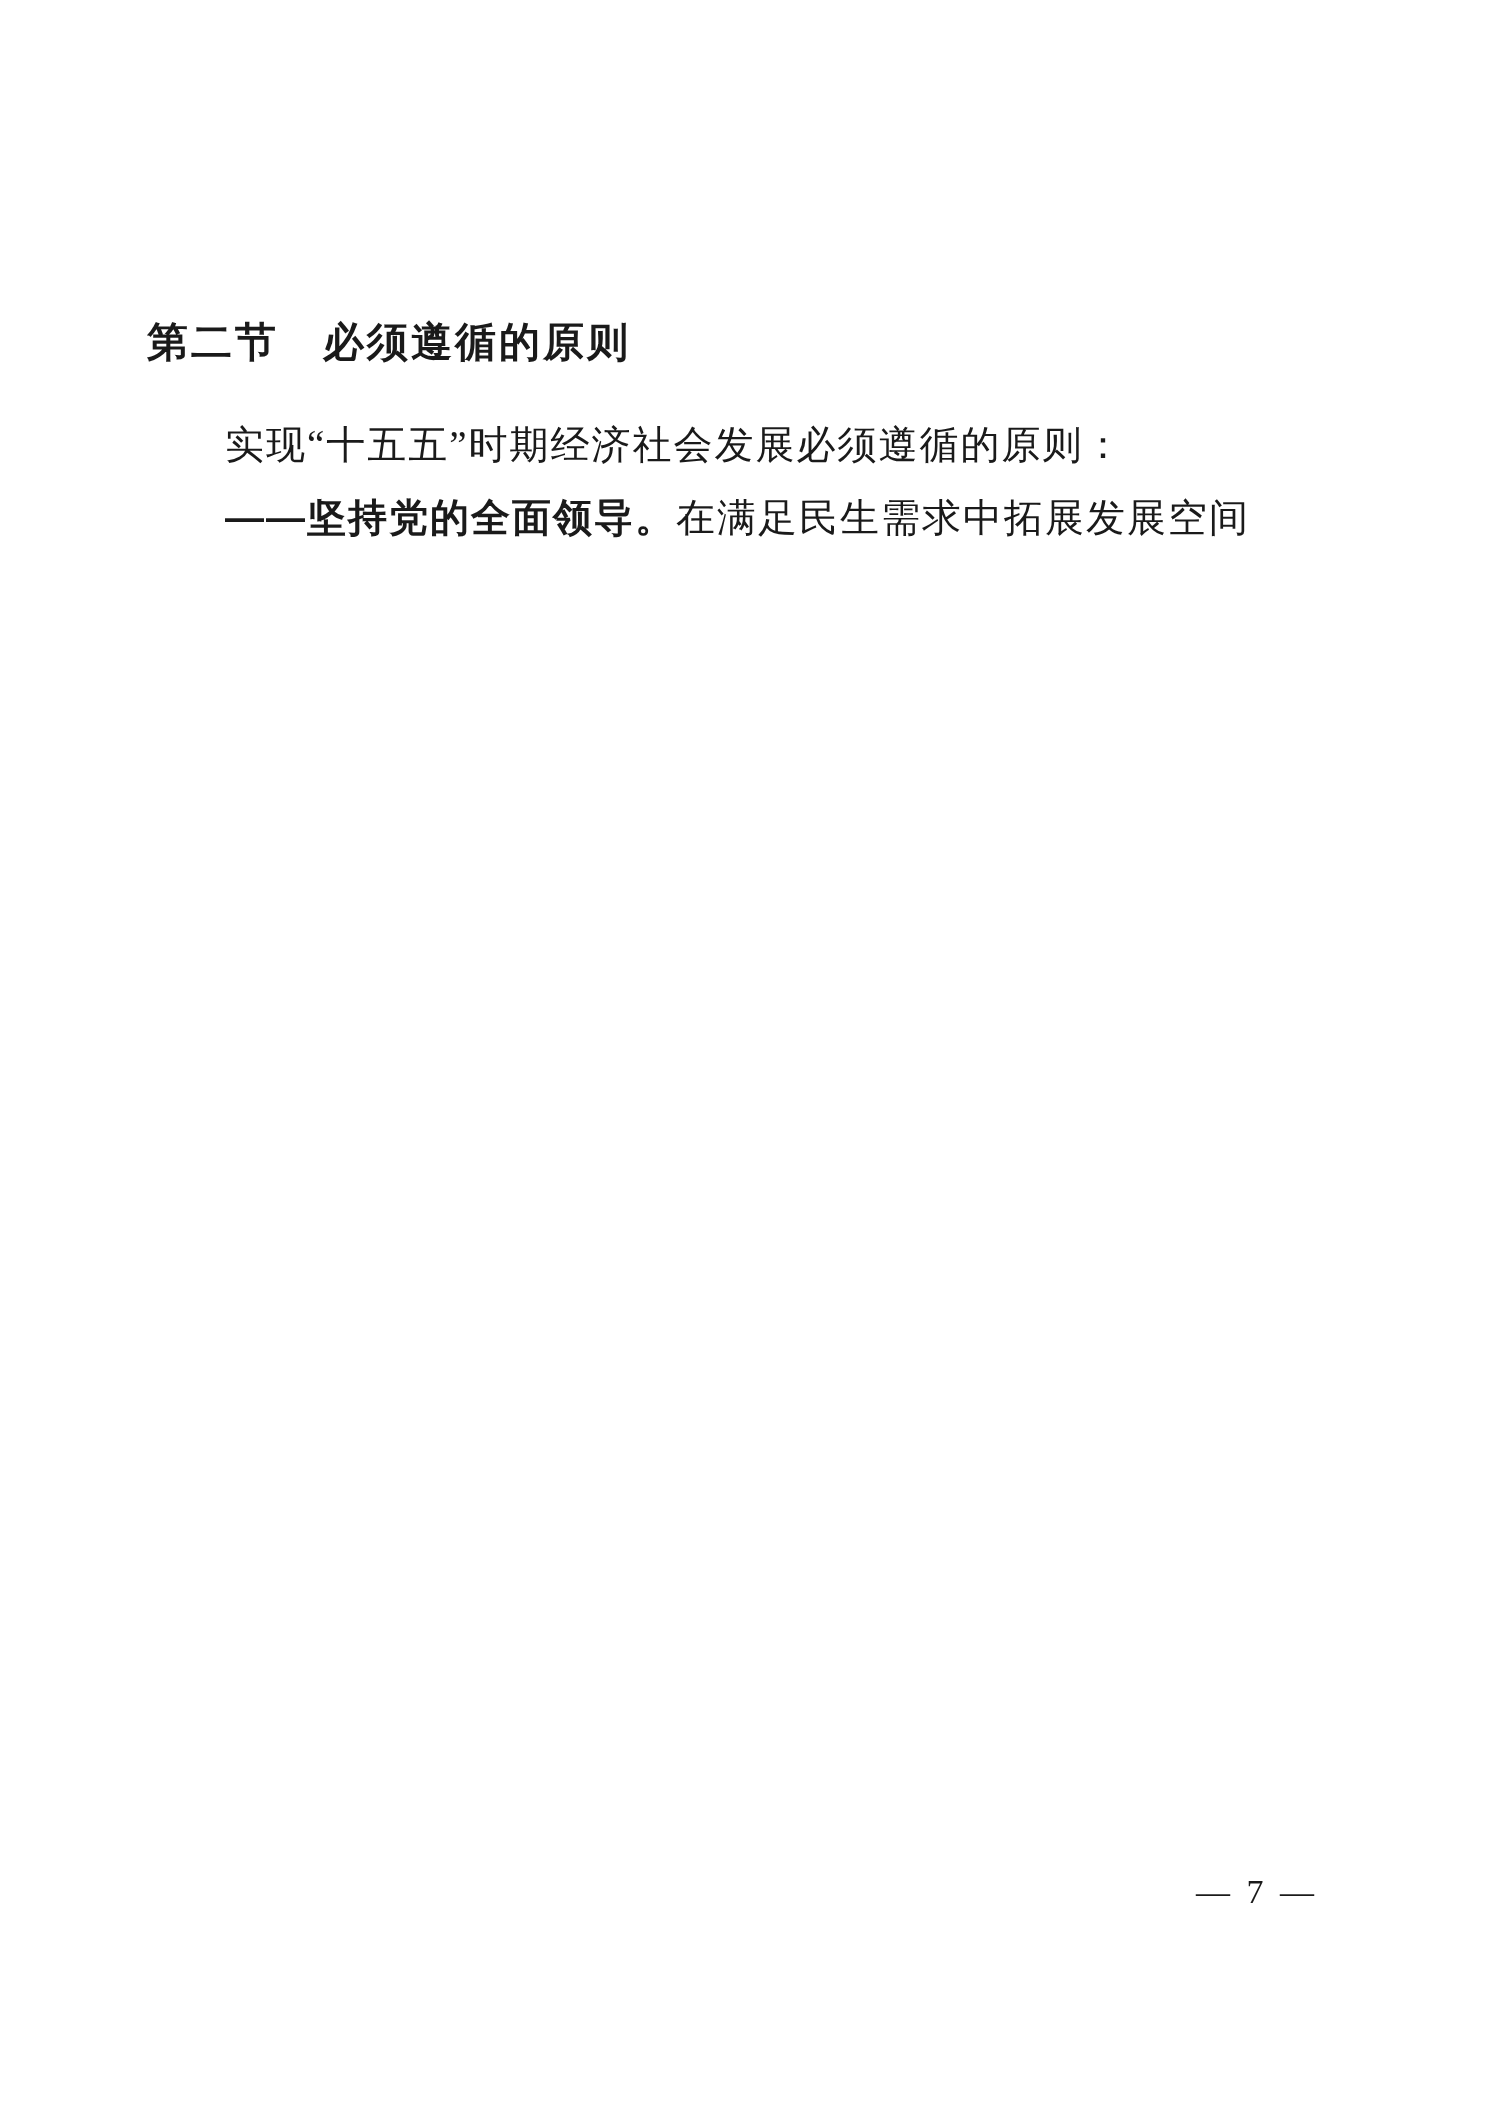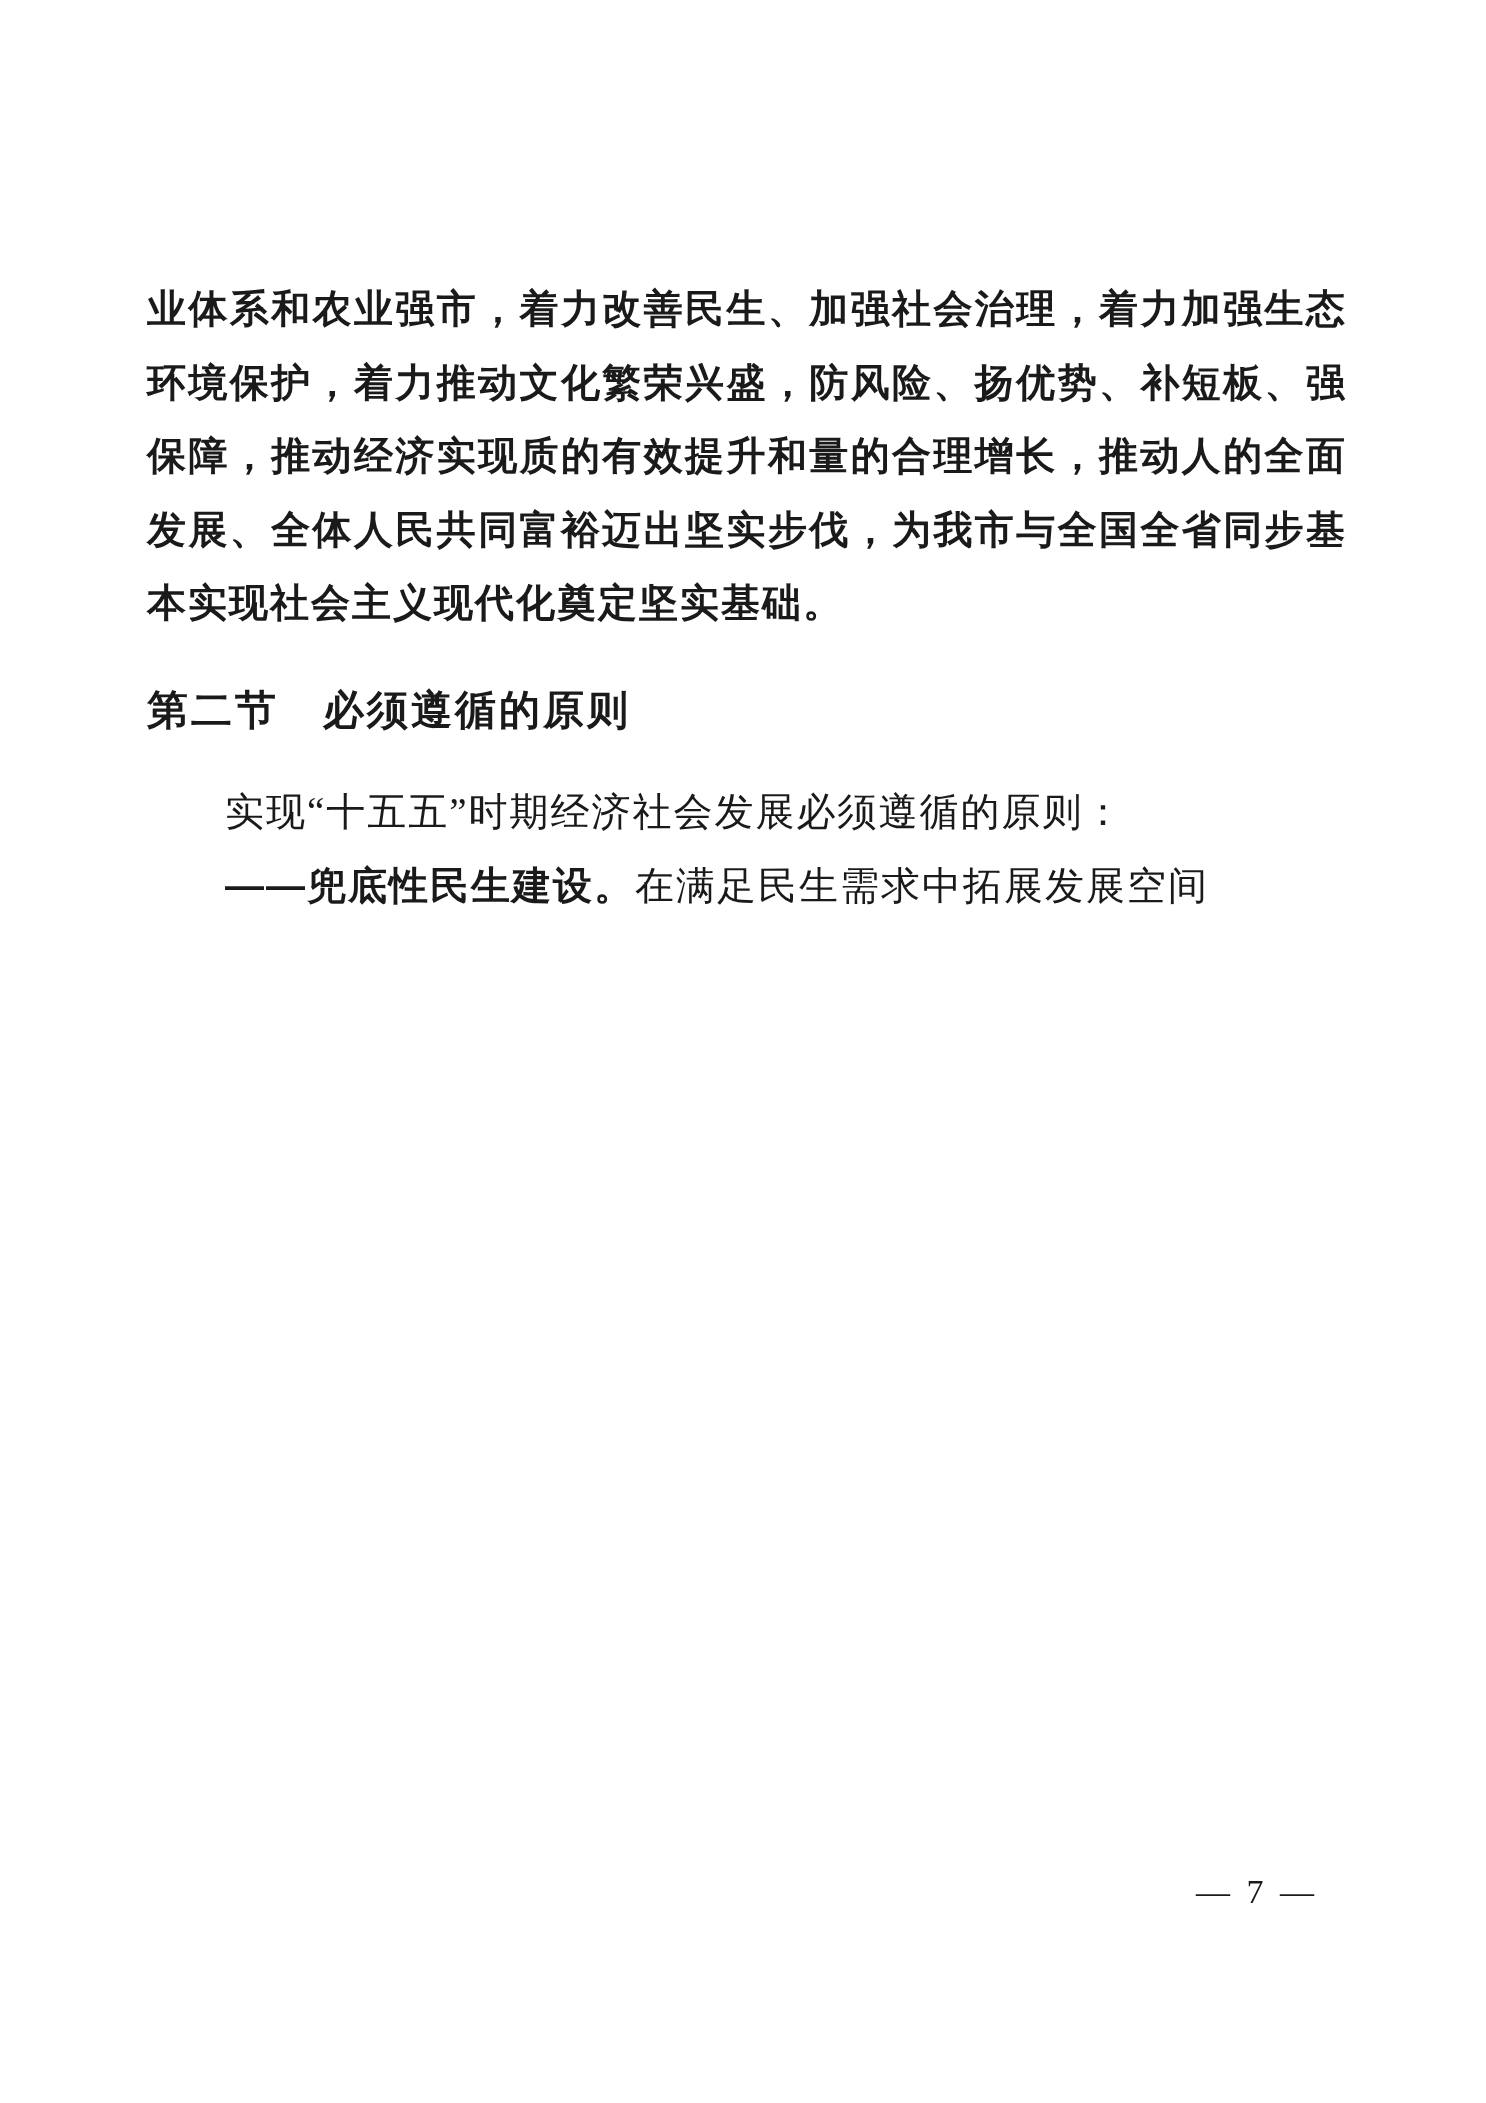--- a/index.html
+++ b/index.html
@@ -70,27 +70,26 @@
     font-family: "Liberation Serif", "DejaVu Serif", serif;
     color: #1a1a1a;
   }
 </style>
 </head>
 <body>
 
 <div class="page">
   <main class="content">
 
-    <p class="para hei">业体系和农业强市，着力改善民生、加强社会治理，着力加强生态环境保护，着力推动文化繁荣兴盛，防风险、扬优势、补短板、强保障，推动经济实现质的有效提升和量的合理增长，推动人的全面发展、全体人民共同富裕迈出坚实步伐，为我市与全国全省同步基本实现社会主义现代化奠定坚实基础。</p>
 
     <h2 class="section-heading">第二节　必须遵循的原则</h2>
 
     <p class="para fs indent">实现“十五五”时期经济社会发展必须遵循的原则：</p>
 
 
 
 
-    <p class="para fs indent"><span class="lead">——兜底性民生建设。</span><span>在满足民生需求中拓展发展空间</span></p>
+    <p class="para fs indent"><span class="lead">——坚持党的全面领导。</span><span>在满足民生需求中拓展发展空间</span></p>
 
   </main>
 
   <div class="page-number">— 7 —</div>
 </div>
 
 </body></html>

